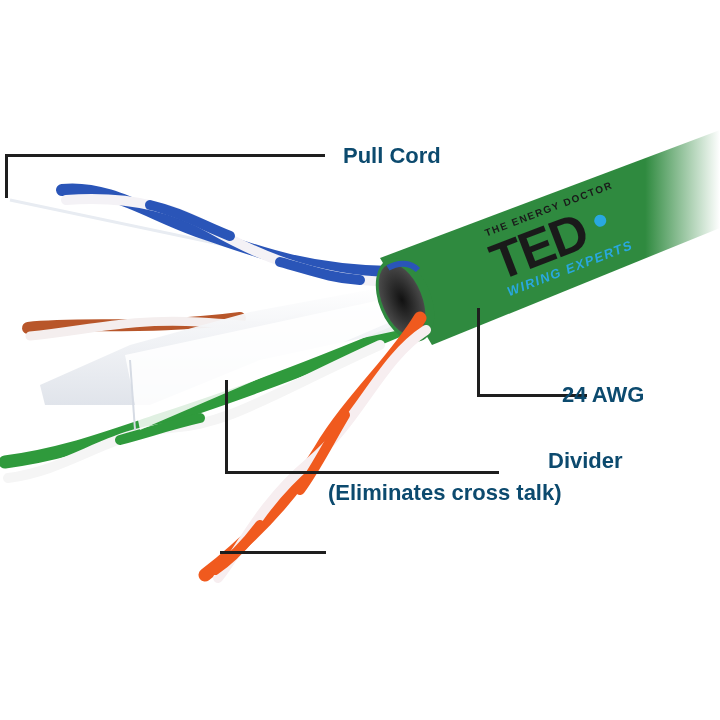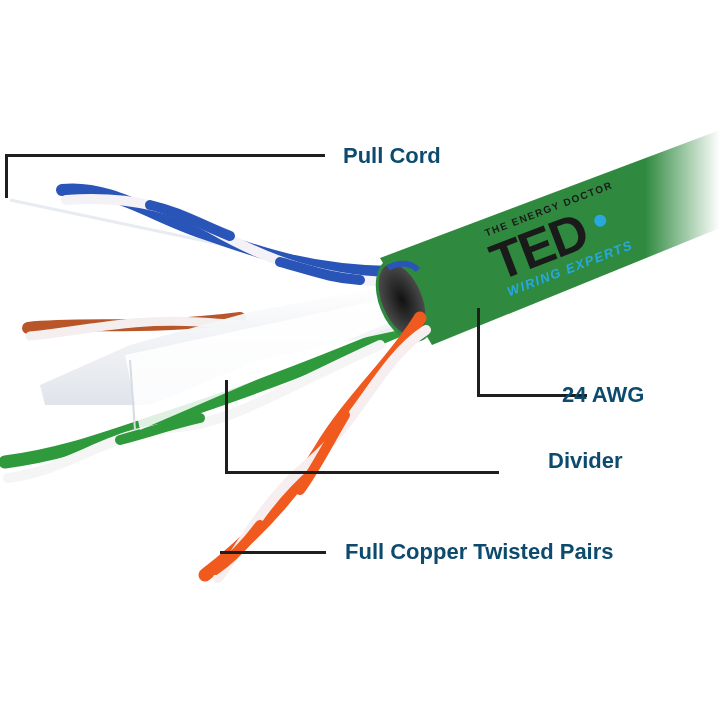--- a/index.html
+++ b/index.html
@@ -87,15 +87,15 @@
   <div class="leader" style="left:477px; top:394px; width:110px; height:3px;"></div>
 
   <div class="leader" style="left:225px; top:380px; width:3px; height:94px;"></div>
   <div class="leader" style="left:225px; top:471px; width:274px; height:3px;"></div>
 
   <div class="leader" style="left:220px; top:551px; width:106px; height:3px;"></div>
 
   <div class="label" style="left:343px; top:145px;">Pull Cord</div>
   <div class="label" style="left:562px; top:384px;">24 AWG</div>
   <div class="label" style="left:516px; top:450px;margin-left:32px;">Divider</div>
-  <div class="label" style="left:345px; top:541px;">Full Copper Twisted Pairs</div>
+  <div class="label" style="left:328px; top:482px;">(Eliminates cross talk)</div>
 
 </div>
 
 </body></html>

